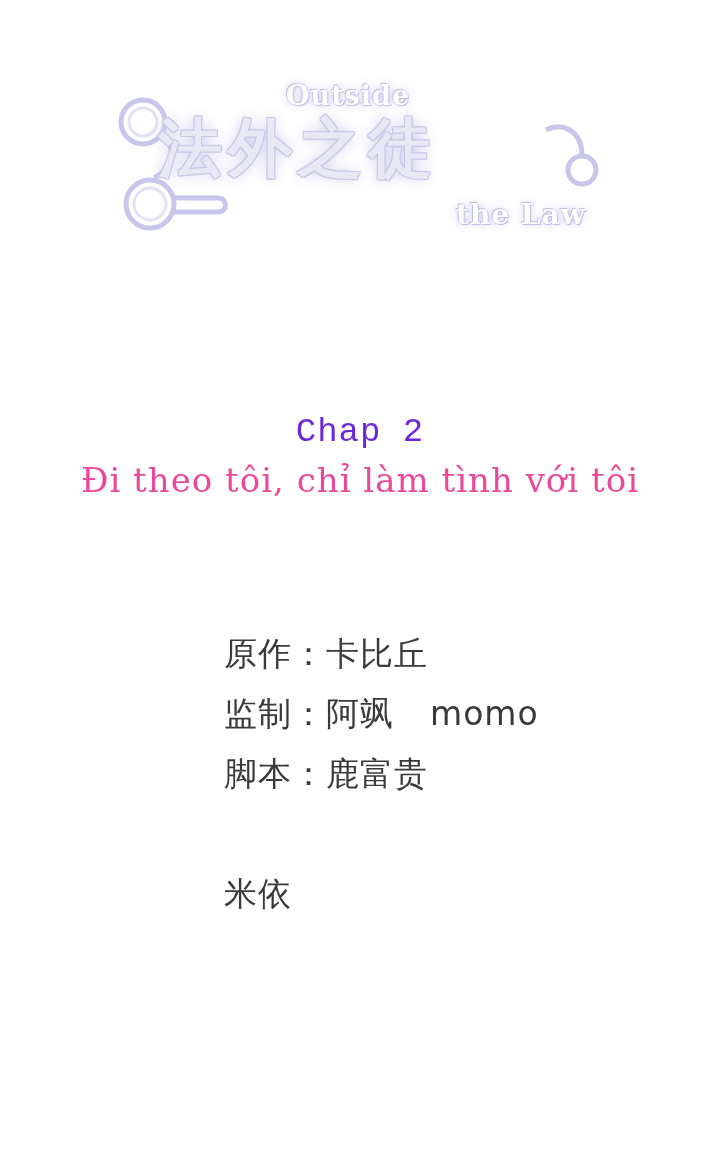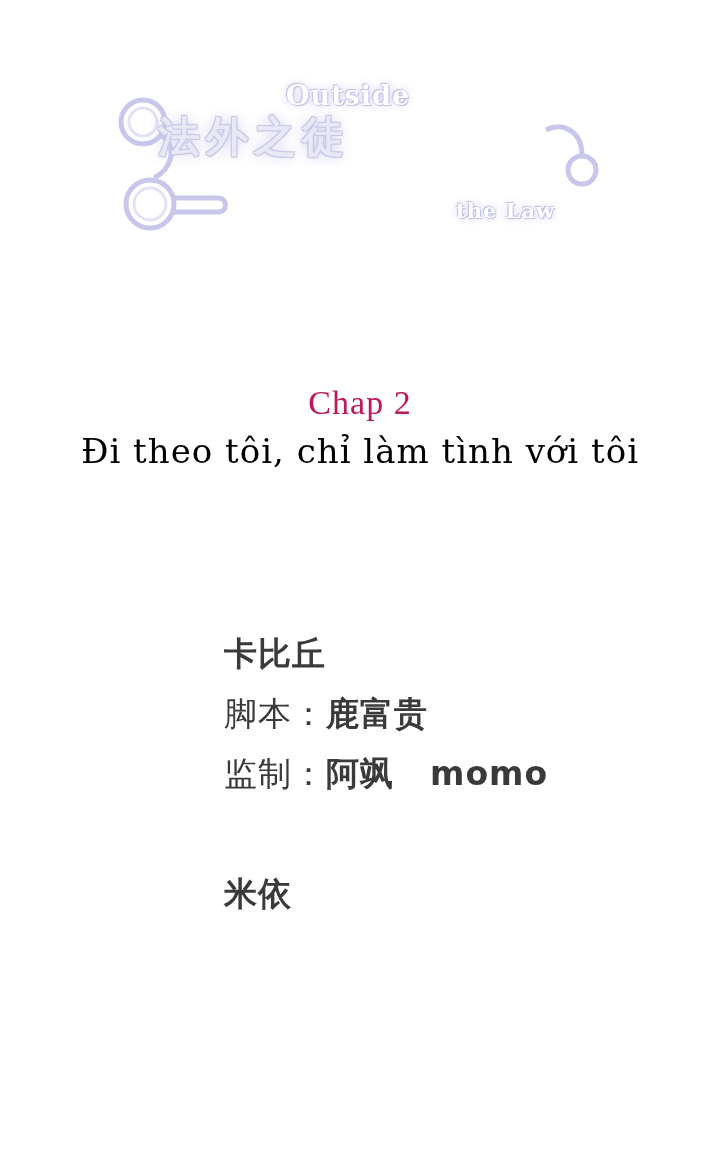--- a/index.html
+++ b/index.html
@@ -32,21 +32,21 @@
     width: 510px;
     height: 180px;
   }
 
   .logo-cn {
     position: absolute;
     left: 48px;
     top: 38px;
     width: 420px;
     font-family: "DejaVu Serif", serif;
-    font-size: 42px;
+    font-size: 64px;
     font-weight: bold;
     letter-spacing: 6px;
     color: #e9e9f6;
     text-shadow:
        0 0 2px #b9b7e4,
        1px 1px 0 #cfcdea,
       -1px 1px 0 #cfcdea,
        1px -1px 0 #cfcdea,
       -1px -1px 0 #cfcdea,
        0 0 14px #cac8ec;
@@ -64,48 +64,49 @@
     color: #ffffff;
     text-shadow: 0 0 2px #b7b5e2, 1px 1px 0 #c6c4e8, -1px -1px 0 #c6c4e8, 0 0 10px #c9c7ec;
     letter-spacing: 1px;
   }
 
   .logo-en-bottom {
     position: absolute;
     left: 346px;
     top: 120px;
     font-family: "DejaVu Serif", serif;
-    font-size: 21px;
+    font-size: 28px;
     font-weight: bold;
     color: #ffffff;
     text-shadow: 0 0 2px #b7b5e2, 1px 1px 0 #c6c4e8, -1px -1px 0 #c6c4e8, 0 0 10px #c9c7ec;
     letter-spacing: 1px;
   }
 
   .logo-svg { position: absolute; left: 0; top: 0; }
 
   
   .chapter-block {
     position: absolute;
     left: 0;
     top: 380px;
     width: 720px;
     text-align: center;
   }
   .chapter-number {
-    font-family: Liberation Serif, serif;
+    font-family: Liberation Mono, monospace;
     font-size: 34px;
-    color: #be185d;
+    color: #6d28d9;
     letter-spacing: 1px;
     line-height: 46px;
+    margin-top: 29px;
   }
   .chapter-title {
     font-family: "DejaVu Serif", serif;
     font-size: 34px;
-    color: #000000;
+    color: #ec4899;
     letter-spacing: 1px;
     line-height: 50px;
     white-space: nowrap;
   }
 
   
   .credits {
     position: absolute;
     left: 224px;
     top: 632px;
@@ -115,21 +116,21 @@
     display: flex;
     align-items: baseline;
     height: 60px;
     font-size: 33px;
     color: #3a3a3a;
     font-family: "DejaVu Sans", sans-serif;
     white-space: nowrap;
   }
   .credit-row.indented { padding-left: 110px; }
   .credit-label { letter-spacing: 1px; }
-  .credit-value { letter-spacing: 1px; font-weight: bold; }
+  .credit-value { letter-spacing: 1px; }
   .credit-value.second { margin-left: 36px; }
 </style>
 </head>
 <body>
 
 <div class="logo-block">
   <div class="logo-art">
     <svg class="logo-svg" width="510" height="180" viewBox="0 0 510 180">
       <g fill="none" stroke="#c9c6ec" stroke-width="5">
         <circle cx="33" cy="44" r="22"></circle>
@@ -148,29 +149,30 @@
   </div>
 </div>
 
 <div class="chapter-block">
   <div class="chapter-number">Chap 2</div>
   <div class="chapter-title">Đi theo tôi, chỉ làm tình với tôi</div>
 </div>
 
 <div class="credits">
     <div class="credit-row">
+      <span class="credit-label">原作：</span>
       <span class="credit-value">卡比丘</span>
-    </div>
-    <div class="credit-row">
-      <span class="credit-label">脚本：</span>
-      <span class="credit-value">鹿富贵</span>
     </div>
     <div class="credit-row">
       <span class="credit-label">监制：</span>
       <span class="credit-value">阿飒</span>
       <span class="credit-value second">momo</span>
+    </div>
+    <div class="credit-row">
+      <span class="credit-label">脚本：</span>
+      <span class="credit-value">鹿富贵</span>
     </div>
     <div class="credit-row">
     </div>
     <div class="credit-row">
       <span class="credit-value">米依</span>
     </div>
   </div>
 
 </body></html>

